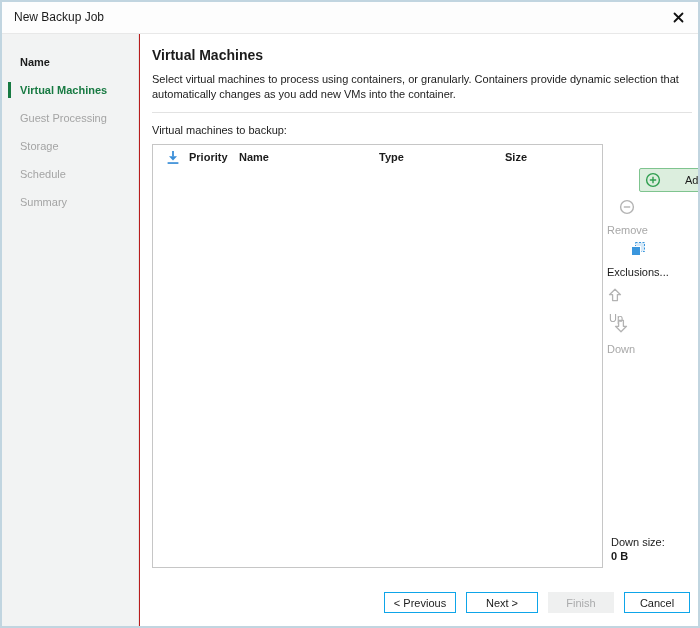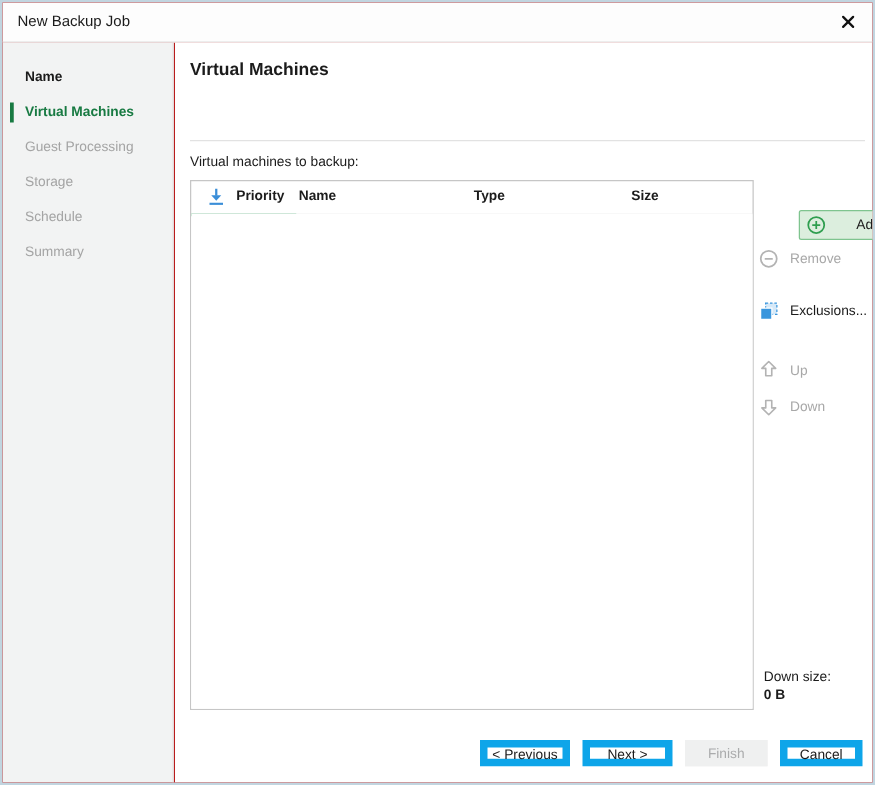--- a/index.html
+++ b/index.html
@@ -30,35 +30,35 @@
   .th.priority{left:36px;}
   .th.name{left:86px;}
   .th.type{left:226px;}
   .th.size{left:352px;}
   .sort-icon{position:absolute;left:13px;top:5px;}
   .sort-underline{position:absolute;left:0;bottom:-2px;width:84px;height:2px;background:#1f9d4f;}
   .tbody{position:absolute;top:26px;left:0;right:0;bottom:0;background:#fff;}
   
   .action-add{position:absolute;left:462px;top:134px;display:flex;align-items:center;gap:24px;
     background:#dceede;border:1px solid #7fc48f;border-radius:2px;padding:3px 9px 3px 5px;font-size:11px;color:#1b1b1b;cursor:pointer;margin-left:37px;}
-  .action-row{position:absolute;left:467px;display:flex;align-items:center;gap:9px;font-size:11px;cursor:default;}
+  .action-row{position:absolute;left:467px;display:flex;align-items:center;gap:9px;font-size:11px;cursor:default;flex-direction:column;}
   .action-row.enabled{color:#1b1b1b;cursor:pointer;}
   .action-row.disabled{color:#a8a8a8;}
   .row-remove{top:165px;}
   .row-exclusions{top:207px;}
   .row-up{top:253px;align-items:flex-end;}
   .row-down{top:284px;}
   .icon16{width:16px;height:16px;display:block;}
   
   .total{position:absolute;left:471px;top:501px;font-size:11px;color:#1b1b1b;line-height:14px;}
   .total .value{font-weight:bold;}
   
   .footer{position:absolute;right:8px;bottom:13px;display:flex;gap:10px;}
   .btn{width:72px;height:21px;font-size:11px;font-family:"Liberation Sans",sans-serif;
-    background:#ffffff;border:6px solid #0ea5e9;color:#1b1b1b;padding:0;cursor:pointer;}
+    background:#ffffff;border:1px solid #0ea5e9;color:#1b1b1b;padding:0;cursor:pointer;}
   .btn.disabled{background:#eff0f0;border:1px solid #eff0f0;color:#aaabac;cursor:default;width:66px;}
   .btn.cancel{width:66px;}
 </style>
 </head>
 <body>
 
 <div class="window">
 
   <div class="titlebar">
     <span class="title">New Backup Job</span>
@@ -94,20 +94,21 @@
     </div>
     <div class="step pending">
       
       <span>Summary</span>
     </div>
   </div>
 
   <div class="content">
 
     <div class="heading">Virtual Machines</div>
+    <div class="desc">Select virtual machines to process using containers, or granularly. Containers provide dynamic selection that automatically changes as you add new VMs into the container.</div>
     <div class="divider"></div>
 
     <div class="table-label">Virtual machines to backup:</div>
 
     <div class="vm-table">
       <div class="thead">
         <span class="sort-icon">
           <svg width="14" height="15" viewBox="0 0 14 15">
             <path d="M7 1 v5.6" stroke="#3a8ed8" stroke-width="1.8" fill="none"></path>
             <polygon points="3,6.2 11,6.2 7,10.6" fill="#3a8ed8"></polygon>

